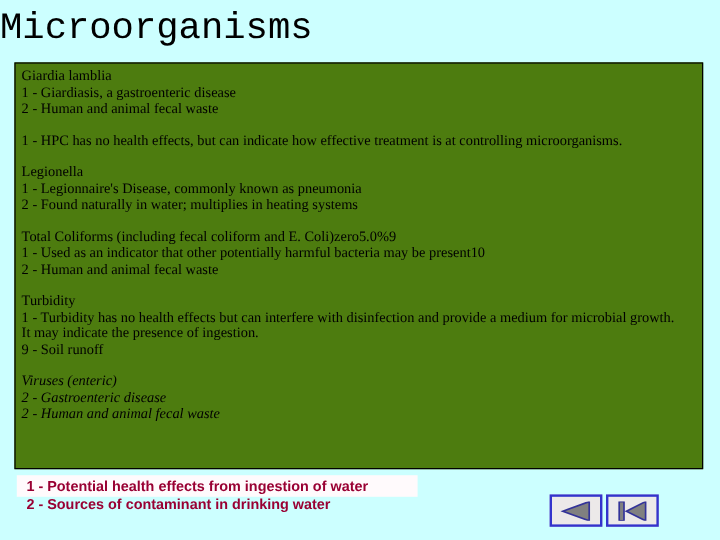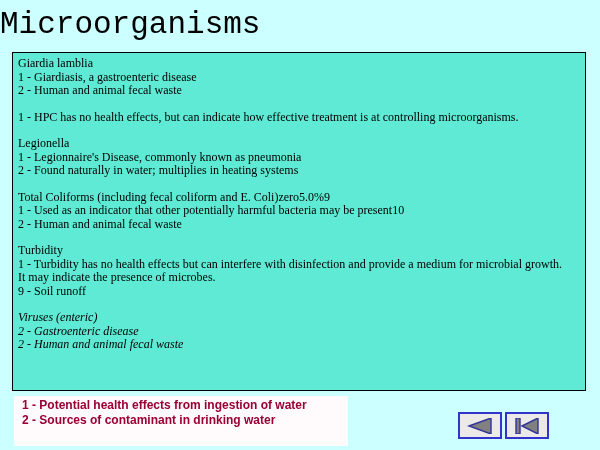--- a/index.html
+++ b/index.html
@@ -26,21 +26,21 @@
     padding: 7px 0 4px 0;
     letter-spacing: 0px;
   }
 
   #content-box {
     position: absolute;
     left: 12px;
     top: 52px;
     width: 574px;
     height: 339px;
-    background: #5eead4;
+    background: #4d7c0f;
     border: 1px solid #000000;
     box-sizing: border-box;
     overflow: hidden;
   }
 
   .entry-list {
     margin: 0;
     padding: 4px 0 0 5px;
     list-style: none;
   }
@@ -57,21 +57,21 @@
     line-height: 13.5px;
     color: #000000;
     white-space: pre-wrap;
   }
 
   #legend-box {
     position: absolute;
     left: 14px;
     top: 396px;
     width: 334px;
-    height: 50px;
+    height: 18px;
     background: #fffafc;
     box-sizing: border-box;
     padding: 2px 0 0 8px;
   }
   .legend-line {
     font-family: "Liberation Sans", sans-serif;
     font-size: 12px;
     font-weight: bold;
     color: #990033;
     line-height: 15px;
@@ -125,21 +125,21 @@
 
     <div class="entry">
       <div class="entry-line">Total Coliforms (including fecal coliform and E. Coli)zero5.0%9</div>
       <div class="entry-line">1 - Used as an indicator that other potentially harmful bacteria may be present10</div>
       <div class="entry-line">2 - Human and animal fecal waste</div>
     </div>
 
     <div class="entry">
       <div class="entry-line">Turbidity</div>
       <div class="entry-line">1 - Turbidity has no health effects but can interfere with disinfection and provide a medium for microbial growth.</div>
-      <div class="entry-line">It may indicate the presence of microbes.</div>
+      <div class="entry-line">It may indicate the presence of ingestion.</div>
       <div class="entry-line">9 - Soil runoff</div>
     </div>
 
     <div class="entry">
       <div class="entry-line">Viruses (enteric)</div>
       <div class="entry-line">2 - Gastroenteric disease</div>
       <div class="entry-line">2 - Human and animal fecal waste</div>
     </div>
 
   </div>

